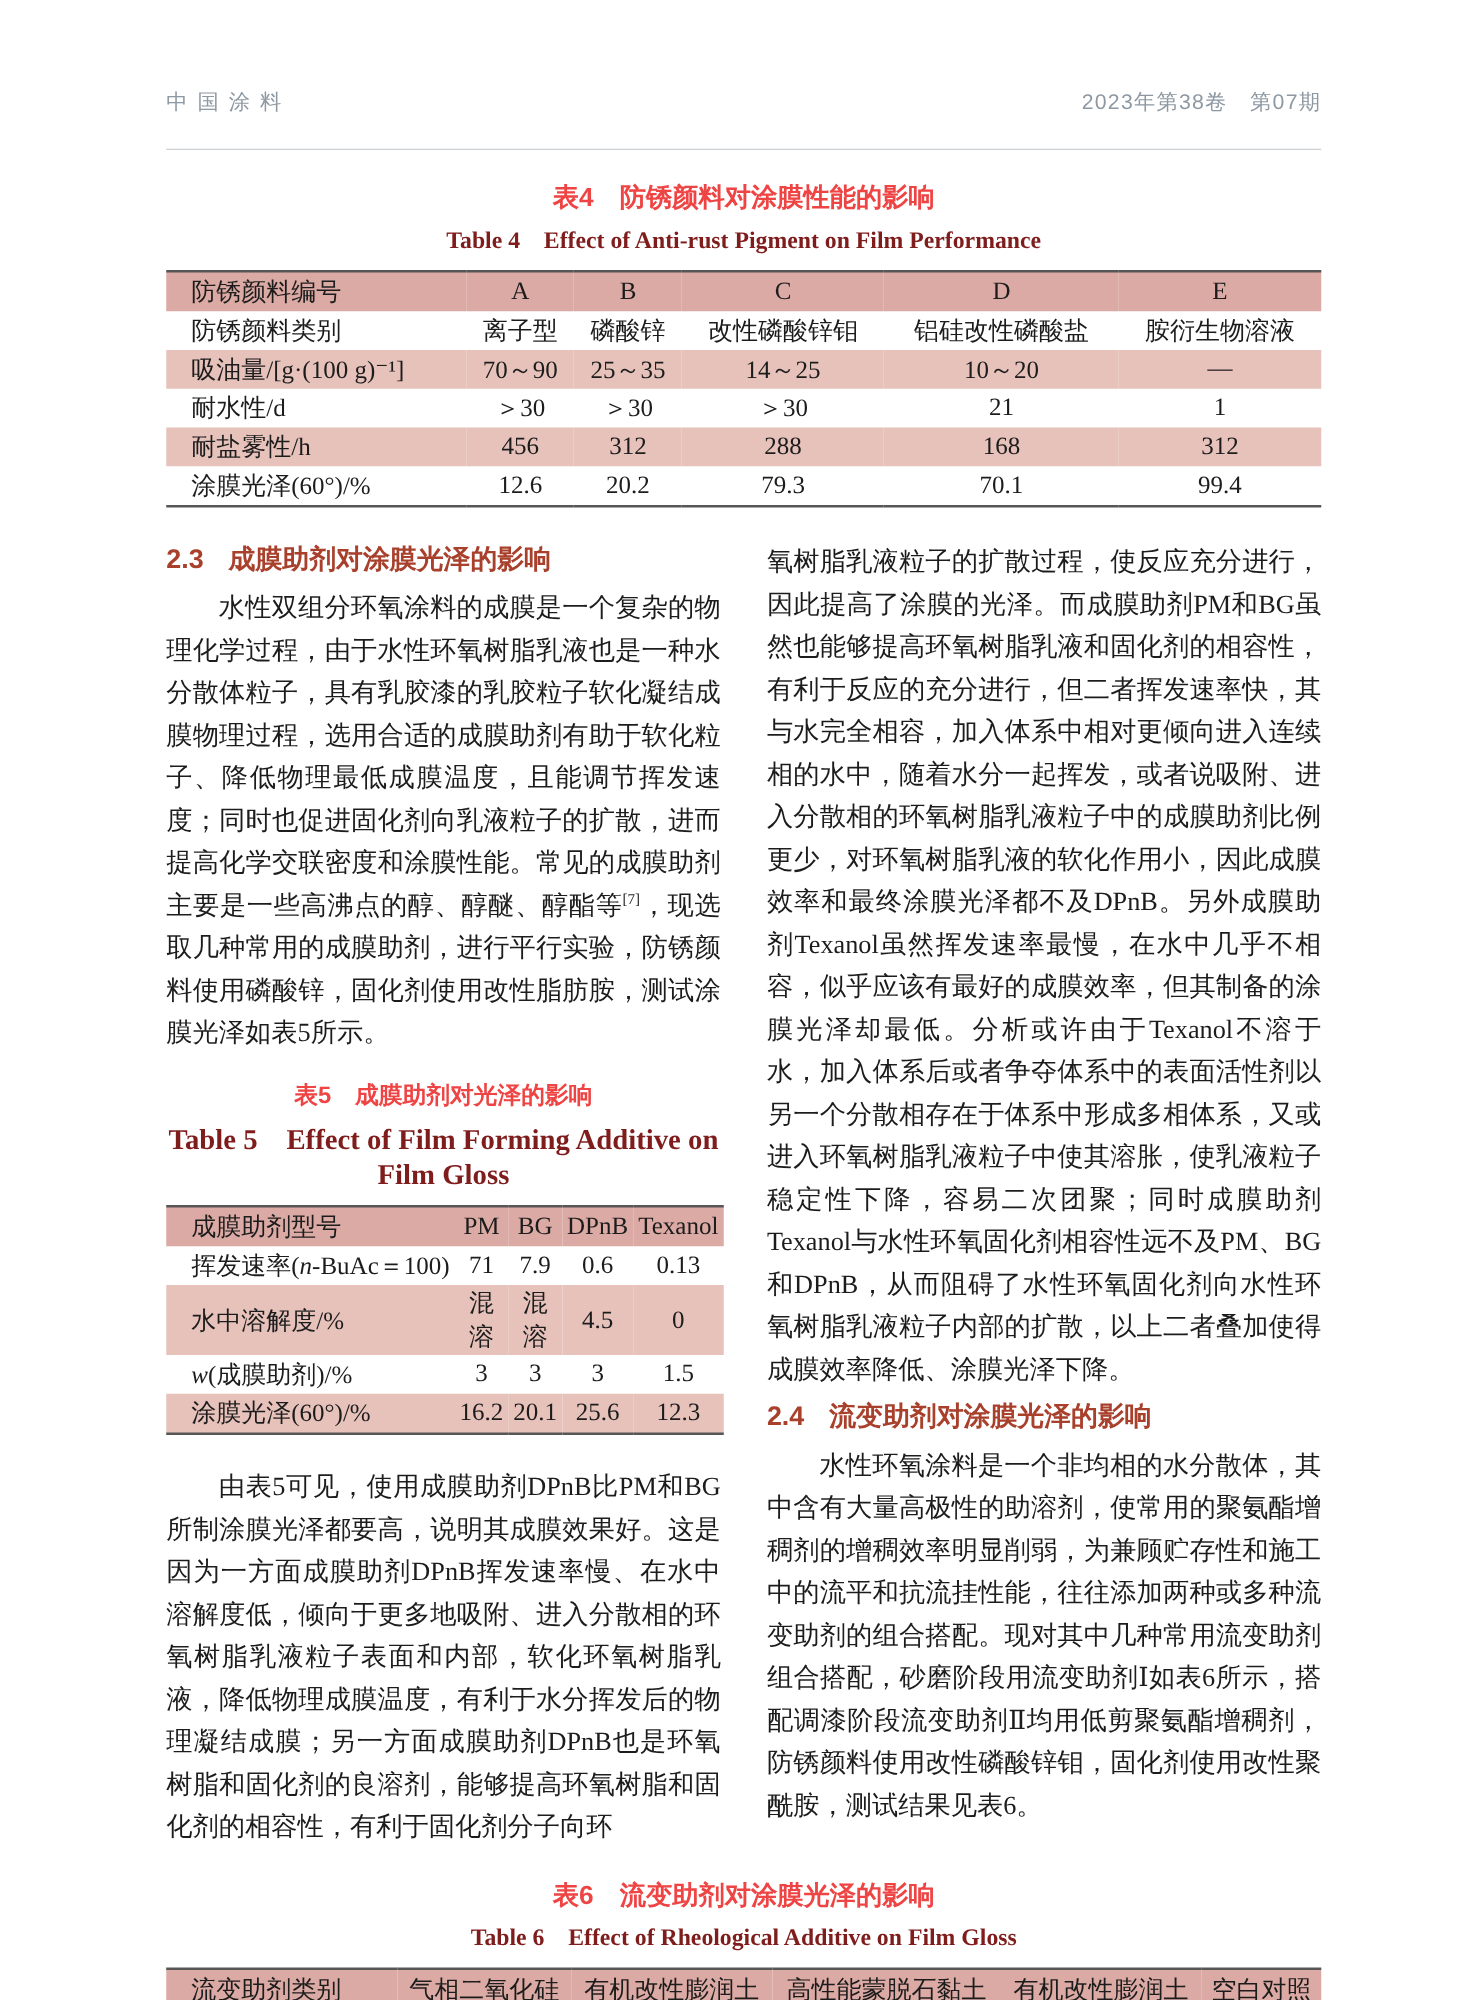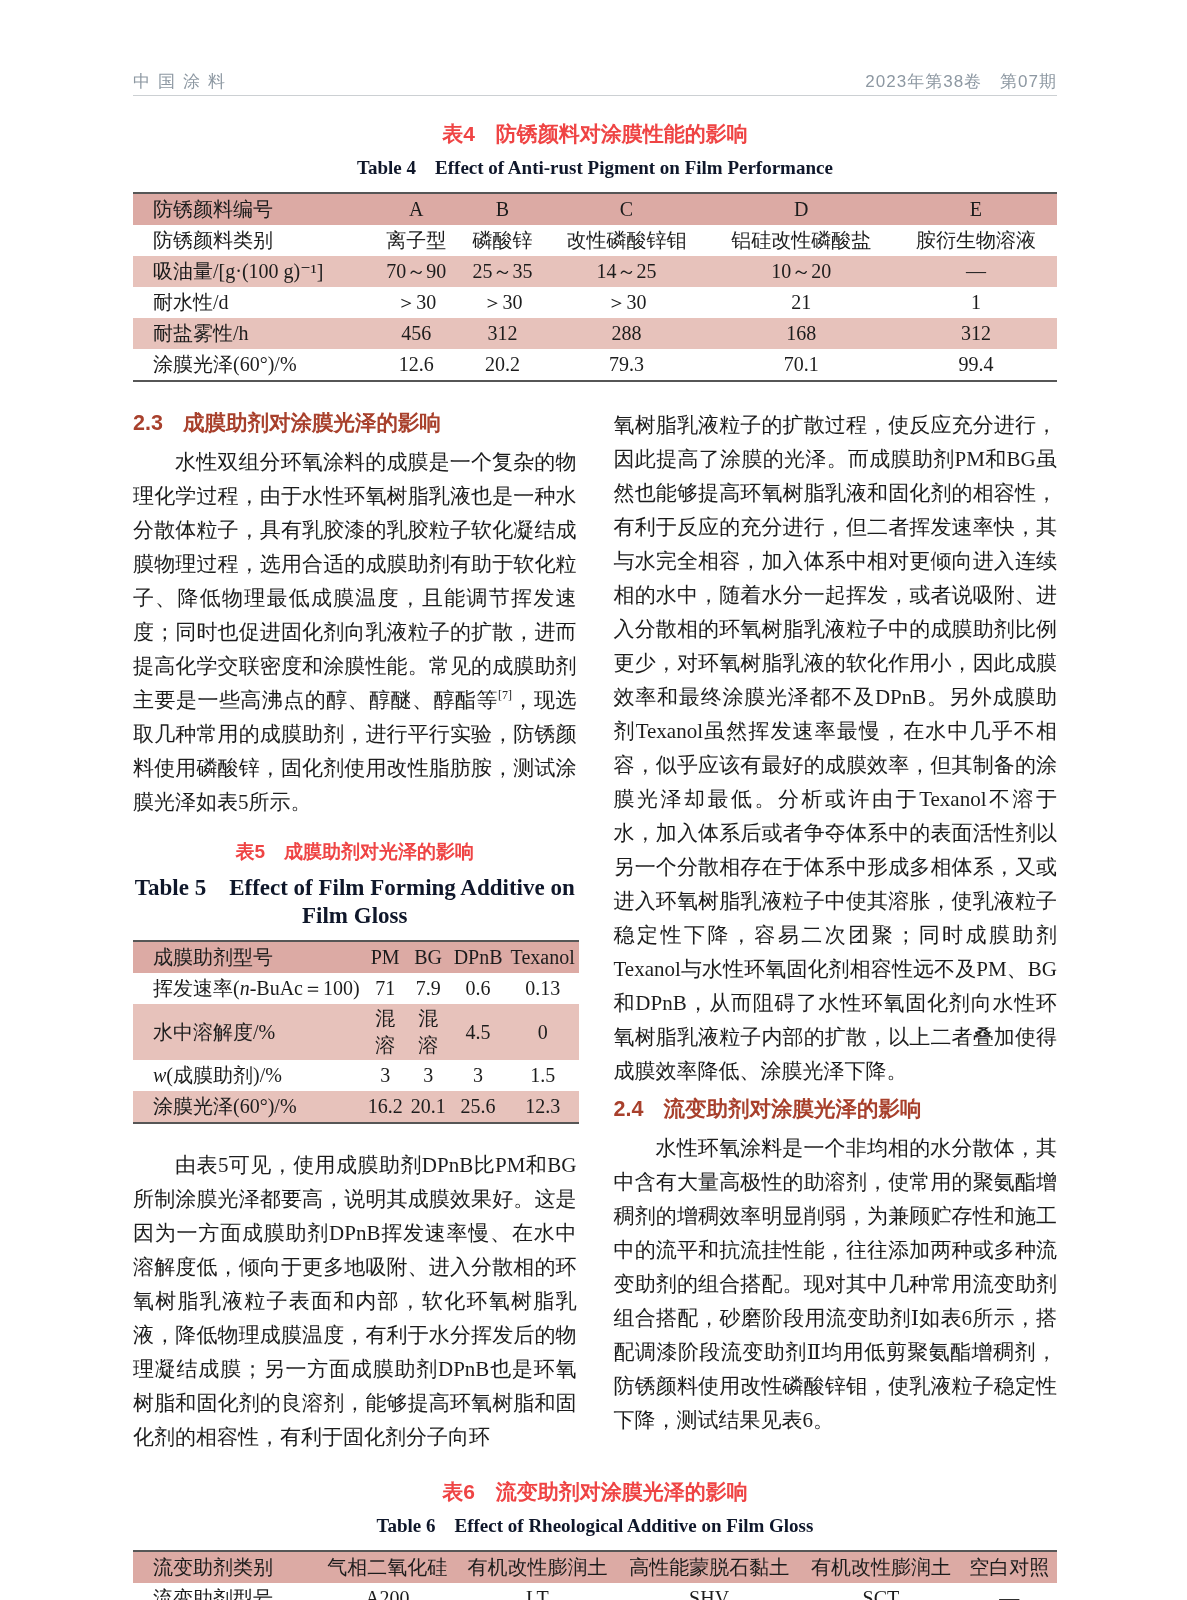--- a/index.html
+++ b/index.html
@@ -7,32 +7,32 @@
     width:1187px;height:1600px;position:relative;
     font-family:"Liberation Serif","DejaVu Serif",serif;
     color:#1c1c1c;
   }
   .page{padding:70px 130px 0 133px;box-sizing:border-box;}
 
   
   .pagehead{
     display:flex;justify-content:space-between;align-items:flex-end;
     color:#8d98a2;font-family:"Liberation Sans","DejaVu Sans",sans-serif;
-    font-size:17px;padding-bottom:2px;border-bottom:1px solid #ccd0d3;
+    font-size:17px;padding-bottom:26px;border-bottom:1px solid #ccd0d3;
   }
   .journal{letter-spacing:8px;}
   .issue{letter-spacing:1px;}
 
   
   .tbl-title-zh{
     text-align:center;font-family:"Liberation Sans","DejaVu Sans",sans-serif;
     font-weight:bold;font-size:21px;color:#ef4444;margin-top:24px;
   }
   .tbl-title-en{
-    text-align:center;font-weight:bold;font-size:19px;color:#0f172a;margin-top:7px;margin-bottom:11px;
+    text-align:center;font-weight:bold;font-size:19px;color:#7f1d1d;margin-top:7px;margin-bottom:11px;
     font-family:"Liberation Serif","DejaVu Serif",serif;
   }
   table{width:100%;border-collapse:collapse;
     border-top:2.5px solid #565656;border-bottom:2.5px solid #565656;}
   td{height:29px;font-size:20px;text-align:center;padding:1px 4px;}
   td.lab{text-align:left;padding-left:20px;white-space:nowrap;}
   tr.ph{background:#dcaaa4;}   
   tr.pr{background:#e7c2bb;}   
   .t4 td.lab{width:26%;}
   .t5 td.lab{width:44%;}
@@ -178,21 +178,21 @@
       </section>
 
       <p class="body ind after-tbl">由表5可见，使用成膜助剂DPnB比PM和BG所制涂膜光泽都要高，说明其成膜效果好。这是因为一方面成膜助剂DPnB挥发速率慢、在水中溶解度低，倾向于更多地吸附、进入分散相的环氧树脂乳液粒子表面和内部，软化环氧树脂乳液，降低物理成膜温度，有利于水分挥发后的物理凝结成膜；另一方面成膜助剂DPnB也是环氧树脂和固化剂的良溶剂，能够提高环氧树脂和固化剂的相容性，有利于固化剂分子向环</p>
     </div>
 
     <div class="col">
       <p class="body">氧树脂乳液粒子的扩散过程，使反应充分进行，因此提高了涂膜的光泽。而成膜助剂PM和BG虽然也能够提高环氧树脂乳液和固化剂的相容性，有利于反应的充分进行，但二者挥发速率快，其与水完全相容，加入体系中相对更倾向进入连续相的水中，随着水分一起挥发，或者说吸附、进入分散相的环氧树脂乳液粒子中的成膜助剂比例更少，对环氧树脂乳液的软化作用小，因此成膜效率和最终涂膜光泽都不及DPnB。另外成膜助剂Texanol虽然挥发速率最慢，在水中几乎不相容，似乎应该有最好的成膜效率，但其制备的涂膜光泽却最低。分析或许由于Texanol不溶于水，加入体系后或者争夺体系中的表面活性剂以另一个分散相存在于体系中形成多相体系，又或进入环氧树脂乳液粒子中使其溶胀，使乳液粒子稳定性下降，容易二次团聚；同时成膜助剂Texanol与水性环氧固化剂相容性远不及PM、BG和DPnB，从而阻碍了水性环氧固化剂向水性环氧树脂乳液粒子内部的扩散，以上二者叠加使得成膜效率降低、涂膜光泽下降。</p>
       <h3 class="sec" style="margin-top:6px;">
         <span class="num">2.4</span><span>流变助剂对涂膜光泽的影响</span>
       </h3>
-      <p class="body ind">水性环氧涂料是一个非均相的水分散体，其中含有大量高极性的助溶剂，使常用的聚氨酯增稠剂的增稠效率明显削弱，为兼顾贮存性和施工中的流平和抗流挂性能，往往添加两种或多种流变助剂的组合搭配。现对其中几种常用流变助剂组合搭配，砂磨阶段用流变助剂Ⅰ如表6所示，搭配调漆阶段流变助剂Ⅱ均用低剪聚氨酯增稠剂，防锈颜料使用改性磷酸锌钼，使乳液粒子稳定性下降，测试结果见表6。</p>
+      <p class="body ind">水性环氧涂料是一个非均相的水分散体，其中含有大量高极性的助溶剂，使常用的聚氨酯增稠剂的增稠效率明显削弱，为兼顾贮存性和施工中的流平和抗流挂性能，往往添加两种或多种流变助剂的组合搭配。现对其中几种常用流变助剂组合搭配，砂磨阶段用流变助剂Ⅰ如表6所示，搭配调漆阶段流变助剂Ⅱ均用低剪聚氨酯增稠剂，防锈颜料使用改性磷酸锌钼，固化剂使用改性聚酰胺，测试结果见表6。</p>
     </div>
   </div>
 
   <section class="t6 t6block">
     <div class="tbl-title-zh">表6　流变助剂对涂膜光泽的影响</div>
     <div class="tbl-title-en">Table 6　Effect of Rheological Additive on Film Gloss</div>
     <table>
       <tbody>
           <tr class="ph">
         <td class="lab"><span>流变助剂类别</span><i class="var"></i><span></span></td>

